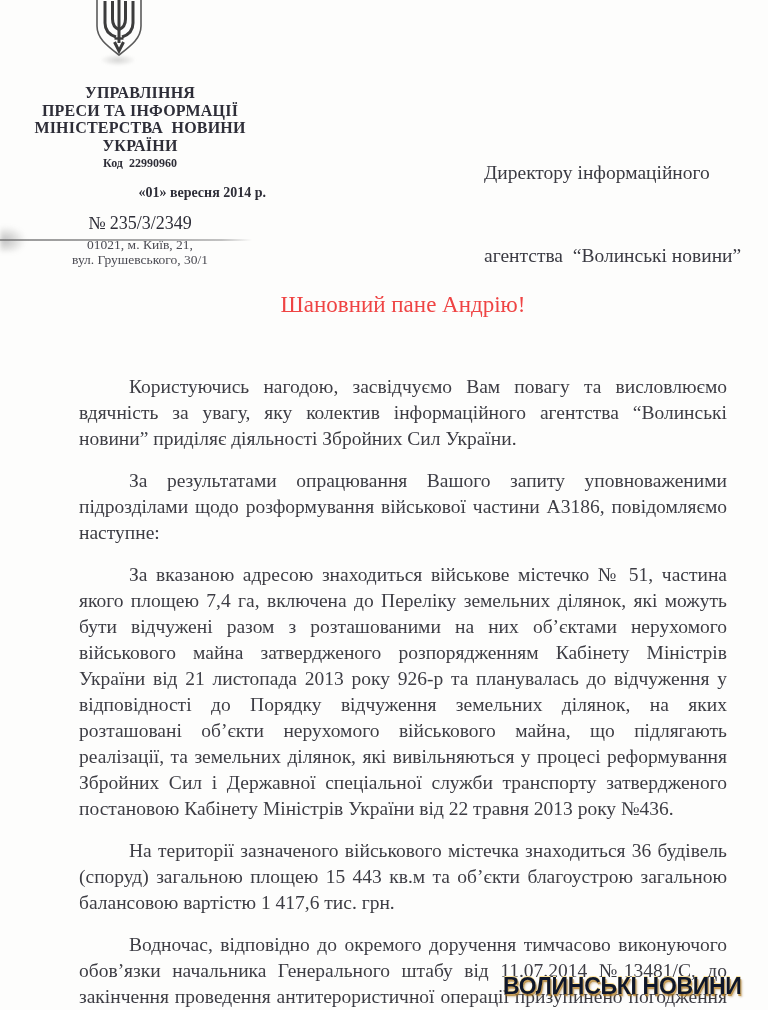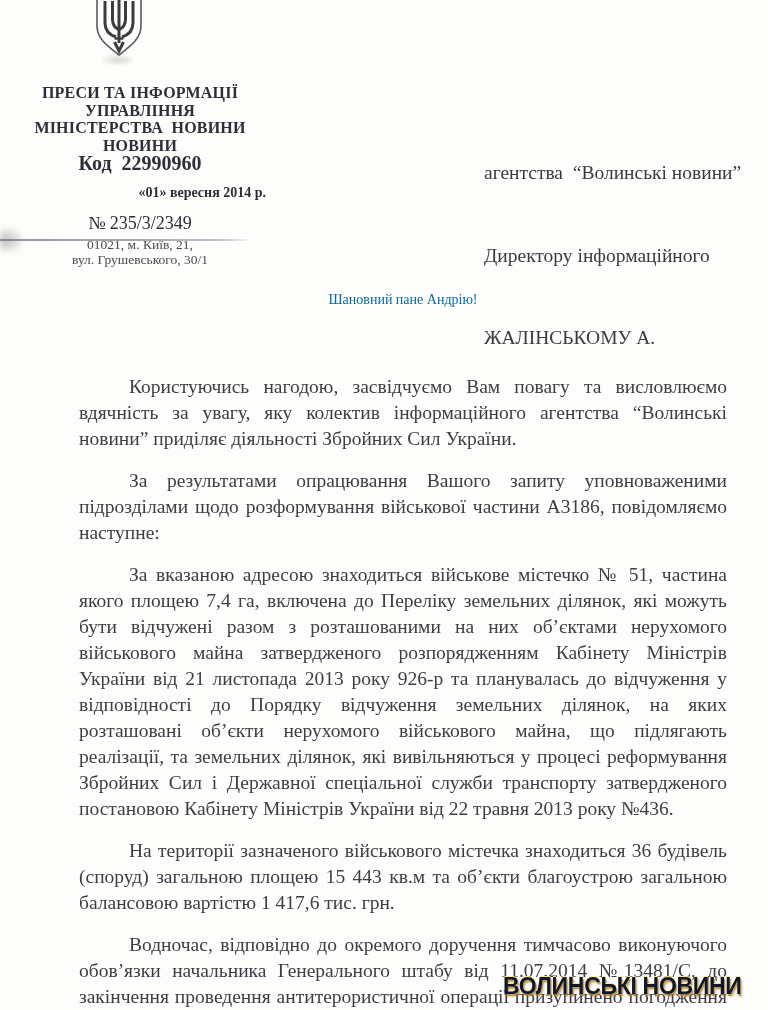--- a/index.html
+++ b/index.html
@@ -27,21 +27,21 @@
 
   
   .letterhead{
     position:absolute;left:14px;top:84px;width:252px;
     text-align:center;color:#2e2e38;
   }
   .org-line{
     font-weight:bold;font-size:16px;line-height:17.5px;
     letter-spacing:.2px;white-space:pre-wrap;
   }
-  .org-code{font-weight:bold;font-size:20px;line-height:18px;white-space:pre-wrap;}
+  .org-code{font-weight:bold;font-size:12px;line-height:18px;white-space:pre-wrap;}
   .date-line{font-weight:bold;font-size:14px;margin-top:13px;text-align:right;}
   .ref-line{font-weight:normal;font-size:18px;margin-top:12px;}
   .addr{font-size:13.5px;line-height:15px;color:#4a4a52;white-space:pre-wrap;}
   .addr-first{margin-top:3px;}
   .rule{
     position:absolute;left:0;top:239px;width:252px;height:2px;
     background:linear-gradient(to right,#9a9a9a,#a8a8a8 55%,#c2c2c2 88%,rgba(200,200,200,0));
   }
   .smudge{
     position:absolute;left:0;top:226px;width:26px;height:26px;
@@ -51,21 +51,21 @@
 
   
   .recipient{
     position:absolute;left:484px;top:104px;width:270px;
     font-size:19.5px;line-height:27.5px;color:#3a3a42;white-space:pre-wrap;
   }
 
   
   .salutation{
     position:absolute;left:63px;top:292px;width:680px;
-    text-align:center;font-size:14px;color:#0369a1;
+    text-align:center;font-size:23px;color:#ef4444;
   }
 
   
   .body-text{
     position:absolute;left:63px;top:358px;width:680px;
     font-size:19.5px;line-height:26px;
     text-align:justify;color:#3d3d44;
   }
   .body-text p{margin:16px;text-indent:50px;}
   .body-text p.heading{font-weight:bold;font-style:italic;color:#35353d;}
@@ -96,37 +96,36 @@
         <path d="M30.5 3 V21 C30.5 27 28 30 24 31.5"></path>
         <path d="M24 2 V45"></path>
         <path d="M19.5 44 L24 53 L28.5 44"></path>
         <path d="M19.5 40.5 H28.5" stroke-width="2.4"></path>
       </g>
     </svg>
   </div>
   <div class="emblem-shadow"></div>
 
   <div class="letterhead">
+    <div class="org-line">УПРАВЛІННЯ</div>
     <div class="org-line">ПРЕСИ ТА ІНФОРМАЦІЇ</div>
-    <div class="org-line">УПРАВЛІННЯ</div>
     <div class="org-line">МІНІСТЕРСТВА  НОВИНИ</div>
-    <div class="org-line">НОВИНИ</div>
+    <div class="org-line">УКРАЇНИ</div>
     <div class="org-code">Код  22990960</div>
     <div class="date-line">«01» вересня 2014 р.</div>
     <div class="ref-line">№ 235/3/2349</div>
     <div class="addr addr-first">01021, м. Київ, 21,</div>
     <div class="addr">вул. Грушевського, 30/1</div>
   </div>
   <div class="rule"></div>
   <div class="smudge"></div>
 
   <div class="recipient">
+    <div>Директору інформаційного</div>
     <div>агентства  “Волинські новини”</div>
-    <div>Директору інформаційного</div>
-    <div>ЖАЛІНСЬКОМУ А.</div>
   </div>
 
   <div class="salutation">Шановний пане Андрію!</div>
 
   <div class="body-text">
     <p>Користуючись нагодою, засвідчуємо Вам повагу та висловлюємо вдячність за увагу, яку колектив інформаційного агентства “Волинські новини” приділяє діяльності Збройних Сил України.</p>
     <p>За результатами опрацювання Вашого запиту уповноваженими підрозділами щодо розформування військової частини А3186, повідомляємо наступне:</p>
     <p>За вказаною адресою знаходиться військове містечко № 51, частина якого площею 7,4 га, включена до Переліку земельних ділянок, які можуть бути відчужені разом з розташованими на них об’єктами нерухомого військового майна затвердженого розпорядженням Кабінету Міністрів України від 21 листопада 2013 року 926-р та планувалась до відчуження у відповідності до Порядку відчуження земельних ділянок, на яких розташовані об’єкти нерухомого військового майна, що підлягають реалізації, та земельних ділянок, які вивільняються у процесі реформування Збройних Сил і Державної спеціальної служби транспорту затвердженого постановою Кабінету Міністрів України від 22 травня 2013 року №436.</p>
     <p>На території зазначеного військового містечка знаходиться 36 будівель (споруд) загальною площею 15 443 кв.м та об’єкти благоустрою загальною балансовою вартістю 1 417,6 тис. грн.</p>
     <p class="cont">Водночас, відповідно до окремого доручення тимчасово виконуючого обов’язки начальника Генерального штабу від 11.07.2014 №13481/С, до закінчення проведення антитерористичної операції призупинено погодження (опрацювання) переліків на передачу відчуження) або передачу в оренду нерухомого військового майна (земельних ділянок). По закінченню проведення антитерористичної операції буде визначено місця дислокації</p>

